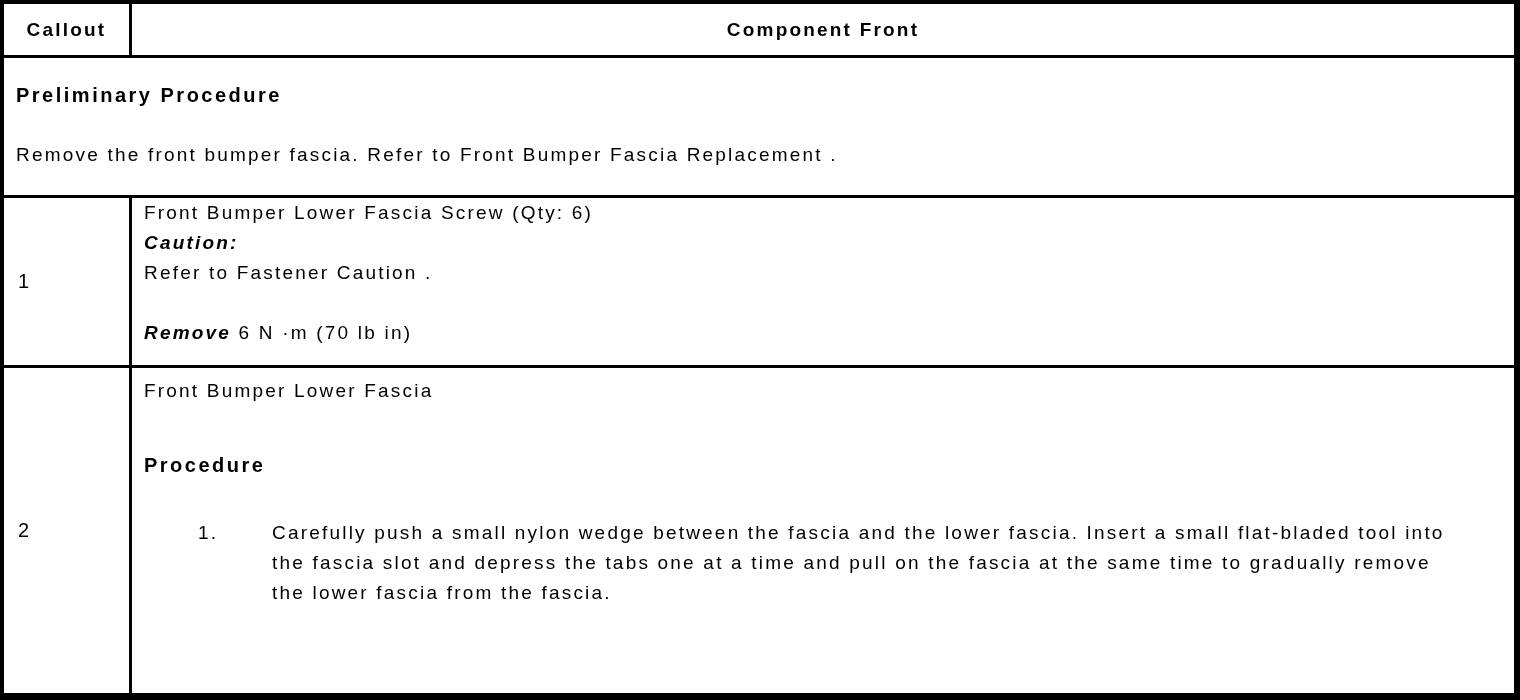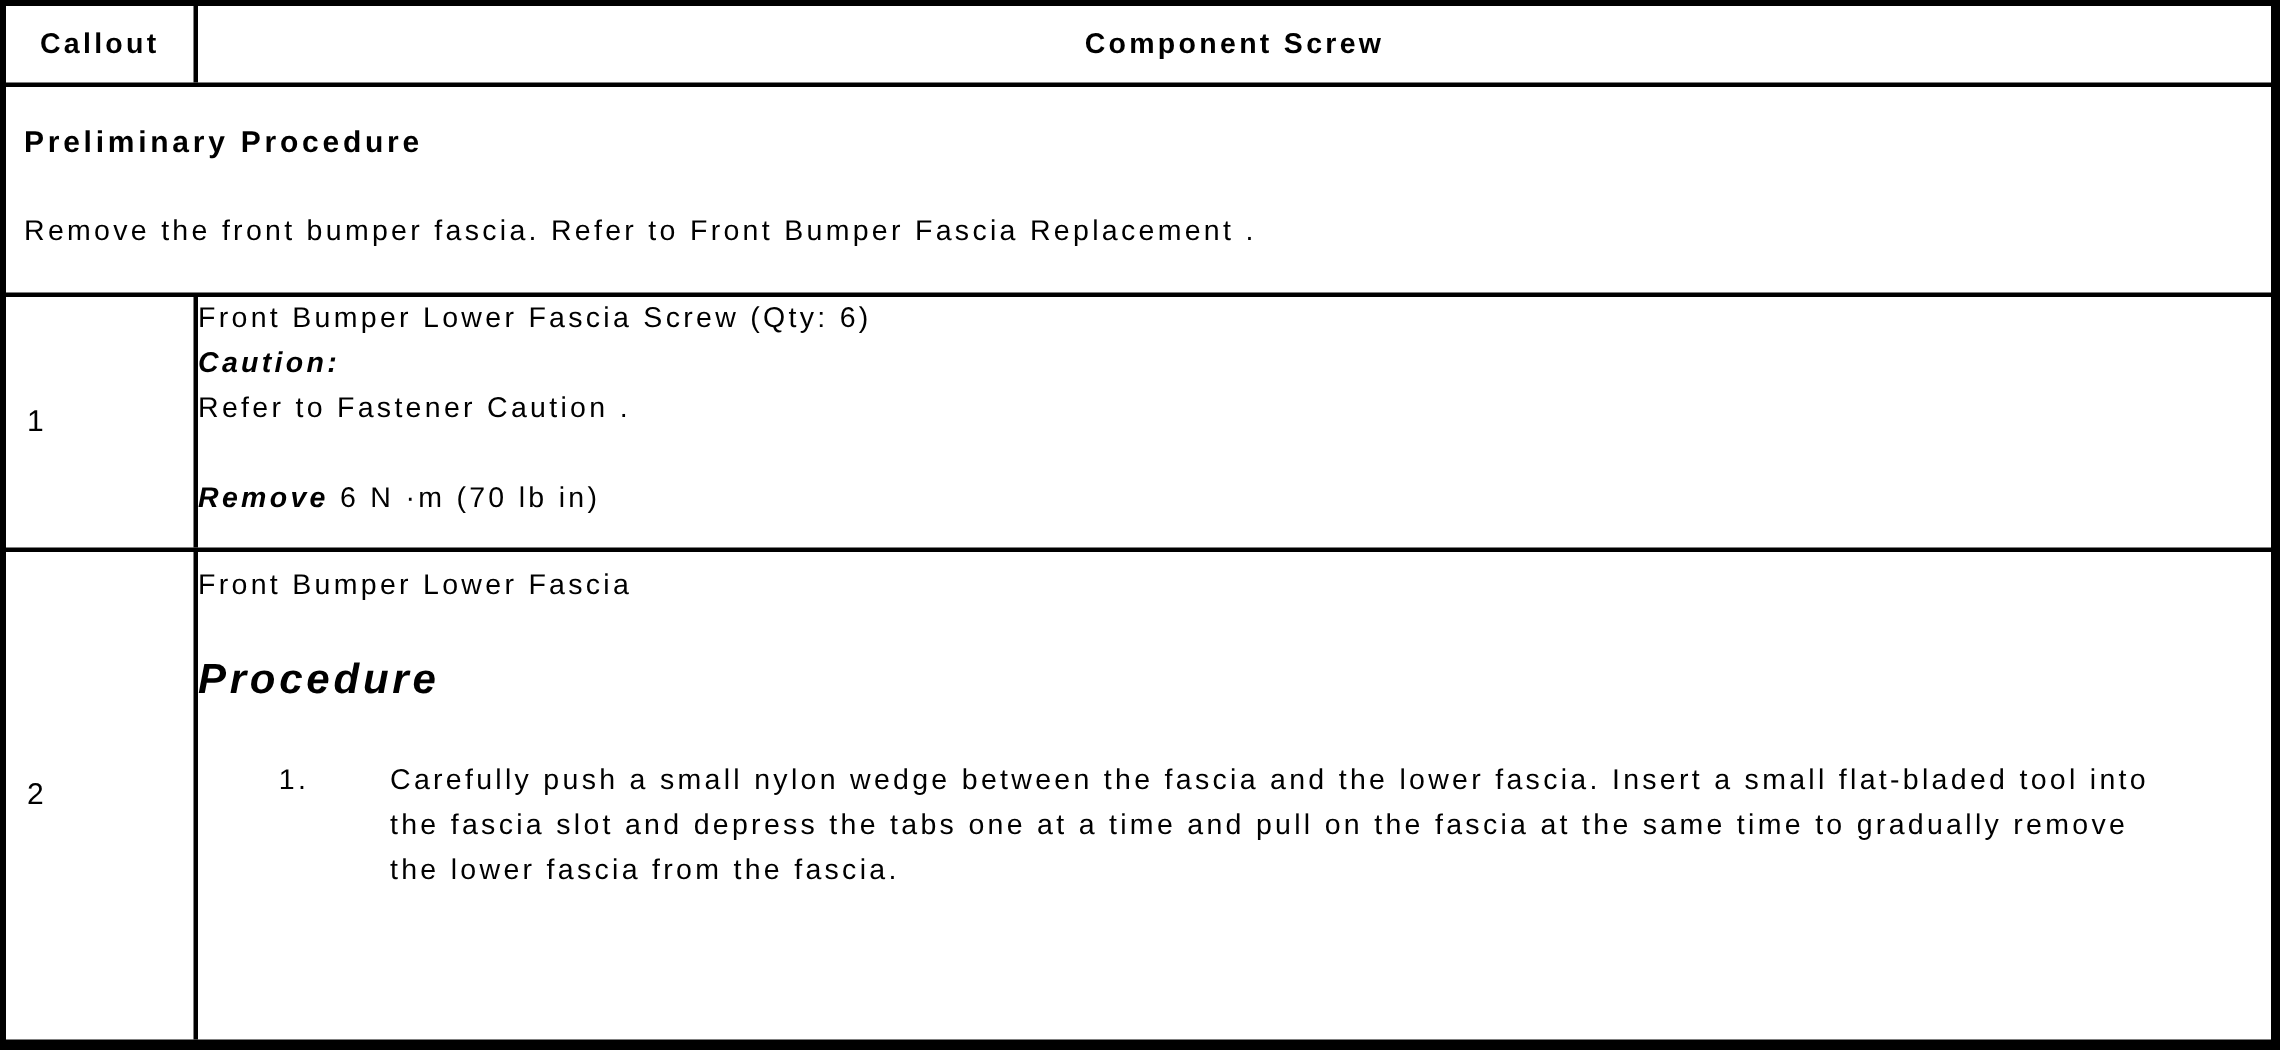--- a/index.html
+++ b/index.html
@@ -44,51 +44,51 @@
   }
   .body-text { font-size: 19px; letter-spacing: 2.2px; line-height: 30px; }
   .prelim-text { margin-top: 27px; }
 
   
   .row-1 { height: 170px; }
   .callout-num {
     padding-left: 14px;
     font-size: 20px; letter-spacing: 2px;
   }
-  .content-cell { flex: 1; padding-left: 0; min-width: 0; }
+  .content-cell { flex: 1; padding-left: 12px; min-width: 0; }
   .line { height: 30px; white-space: nowrap; }
   .blank-line { height: 30px; }
   .bold { font-weight: bold; font-style: italic; }
 
   
   .row2-content { padding-top: 8px; }
   .h2 {
-    font-weight: bold; font-size: 28px; letter-spacing: 2.5px;
-    line-height: 34px; margin-top: 30px; white-space: nowrap; font-style: italic;
+    font-weight: bold; font-size: 20px; letter-spacing: 2.5px;
+    line-height: 34px; margin-top: 42px; white-space: nowrap;
   }
   .step-list { display: flex; margin-top: 36px; }
   .step-num {
     width: 128px; flex-shrink: 0;
     text-align: center;
     font-size: 19px; letter-spacing: 2.2px; line-height: 30px;
   }
   .step-text { width: 1185px; }
   .step2-line { margin-top: 50px; }
 </style>
 </head>
 <body>
 
 <div class="doc">
 
   <div class="row row-head">
     <div class="callout-col head-cell" style="justify-content:center;">
       <span>Callout</span>
     </div>
     <div class="name-col head-cell">
-      <span>Component Screw</span>
+      <span>Component Front</span>
     </div>
   </div>
 
   <div class="row row-prelim">
     <div class="h1">Preliminary Procedure</div>
     <div class="body-text prelim-text">Remove the front bumper fascia. Refer to Front Bumper Fascia Replacement .</div>
   </div>
 
   <div class="row row-1">
     <div class="callout-col">

